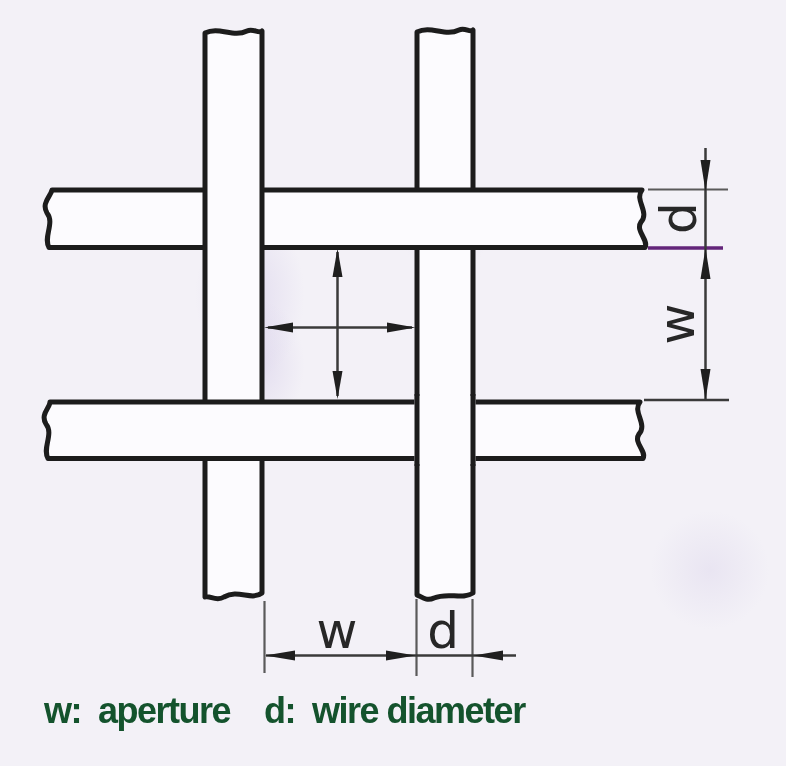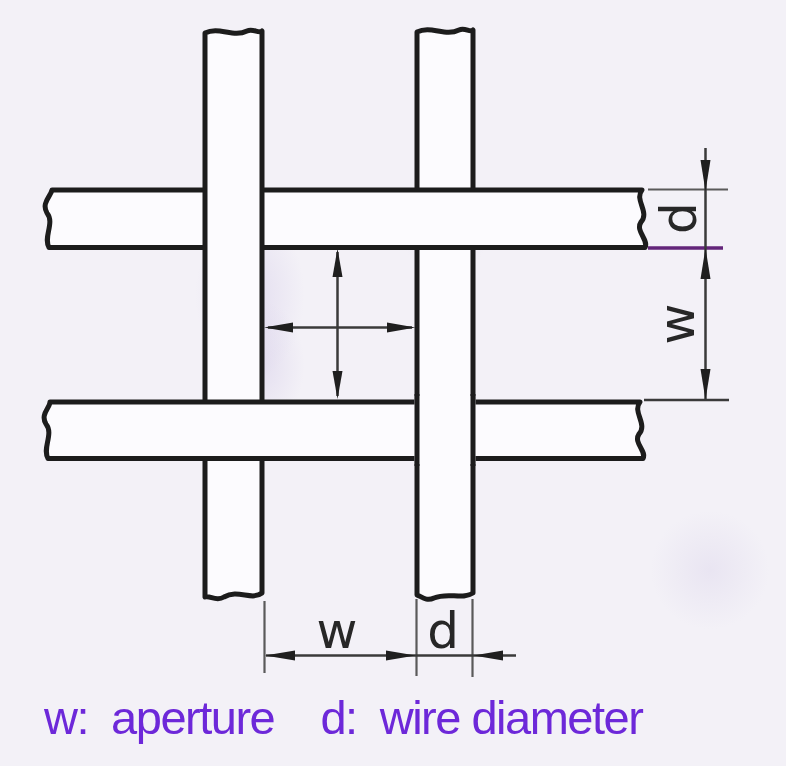--- a/index.html
+++ b/index.html
@@ -17,22 +17,22 @@
   .edge{stroke:#1c1c1c;stroke-width:5;stroke-linecap:butt;}
   .dim{stroke:#3a3a3a;stroke-width:2.5;fill:none;}
   .dim-thin{stroke:#5a5a5a;stroke-width:2.2;fill:none;}
   .arrowhead{fill:#1f1f1f;stroke:none;}
   .dim-label{
     font-family:"DejaVu Sans","Liberation Sans",sans-serif;
     font-size:50px;fill:#272727;
   }
   .caption{
     position:absolute;left:44px;top:690px;
-    font-size:47px;letter-spacing:-1.5px;
-    color:#6d28d9;white-space:pre;
+    font-size:36px;letter-spacing:-1.5px;
+    color:#14532d;white-space:pre;font-weight:bold;
   }
 </style>
 </head>
 <body>
 
 <div class="stage">
 
   <div class="smudge" style="left:195px;top:210px;width:110px;height:170px;background:radial-gradient(ellipse at center,rgba(213,204,233,0.55),rgba(213,204,233,0) 70%);"></div>
   <div class="smudge" style="left:215px;top:300px;width:90px;height:130px;background:radial-gradient(ellipse at center,rgba(208,198,230,0.45),rgba(208,198,230,0) 70%);"></div>
   <div class="smudge" style="left:400px;top:170px;width:90px;height:110px;background:radial-gradient(ellipse at center,rgba(216,208,234,0.4),rgba(216,208,234,0) 70%);"></div>

